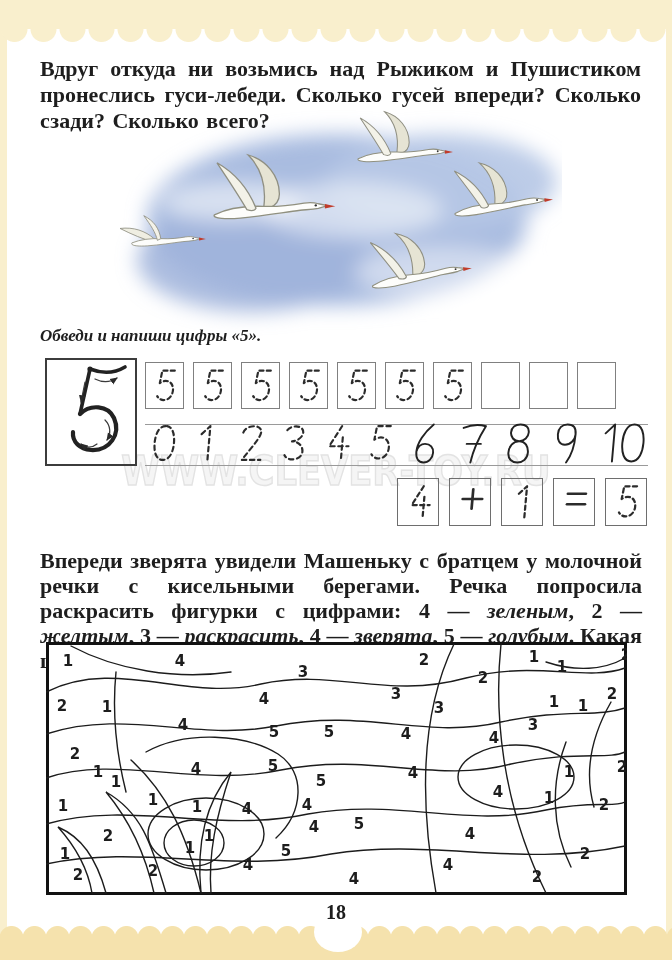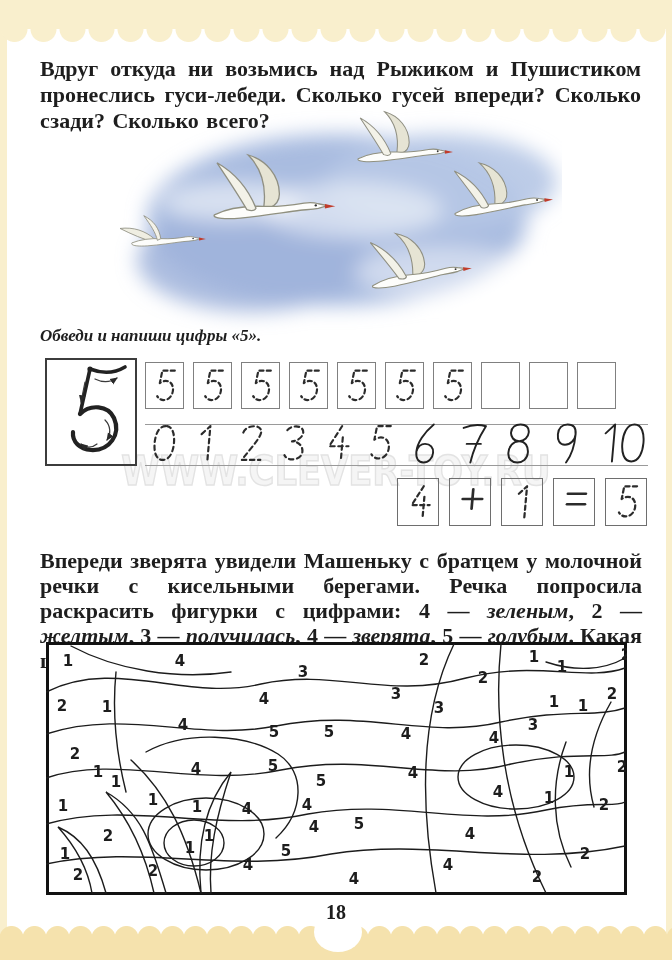--- a/index.html
+++ b/index.html
@@ -287,21 +287,21 @@
       </div>
       <div class="ecell">
         <svg width="27" height="40" viewBox="0 0 36 52">
           <g fill="none" stroke="#2b2b2b" stroke-width="3" stroke-linecap="round" stroke-linejoin="round" stroke-dasharray="5.5 4.5" transform="translate(4.5,0) skewX(-5)">
             <path d="M28,5 L11,5 L9,22 C14,18 21,18 25,23 C29,28 29,37 24,42 C19,47 11,46 7,40"></path>
           </g>
         </svg>
       </div>
     </div>
 
-  <div class="para" id="color-text"><span>Впереди зверята увидели Машеньку с братцем у молочной речки с кисельными берегами. Речка попросила раскрасить фигурки с цифрами: 4 — </span><em>зеленым</em><span>, 2 — </span><em>желтым</em><span>, 3 — </span><em>получилась</em><span>, 4 — </span><em>зверята</em><span>, 5 — </span><em>голубым</em><span>. Какая цифра получилась?</span></div>
+  <div class="para" id="color-text"><span>Впереди зверята увидели Машеньку с братцем у молочной речки с кисельными берегами. Речка попросила раскрасить фигурки с цифрами: 4 — </span><em>зеленым</em><span>, 2 — </span><em>желтым</em><span>, 3 — </span><em>раскрасить</em><span>, 4 — </span><em>зверята</em><span>, 5 — </span><em>голубым</em><span>. Какая цифра получилась?</span></div>
 
   <div id="picture-wrap">
     <svg id="picture" width="581" height="253" viewBox="0 0 581 253">
       <rect x="1.5" y="1.5" width="578" height="250" fill="#fff" stroke="#111" stroke-width="3"></rect>
       <g fill="none" stroke="#1c1c1c" stroke-width="1.4" stroke-linecap="round">
         <path d="M25,4 C70,28 130,38 185,30"></path>
         <path d="M0,50 C70,15 140,60 215,42 C290,26 340,58 420,36 C490,18 540,40 579,26"></path>
         <path d="M0,92 C80,66 150,100 230,84 C320,66 380,98 455,80 C520,66 550,76 579,66"></path>
         <path d="M0,136 C70,112 150,146 235,128 C325,110 390,142 465,122 C530,108 562,118 579,110"></path>
         <path d="M0,182 C85,158 170,192 262,172 C352,156 420,186 500,168 C548,158 568,166 579,160"></path>

